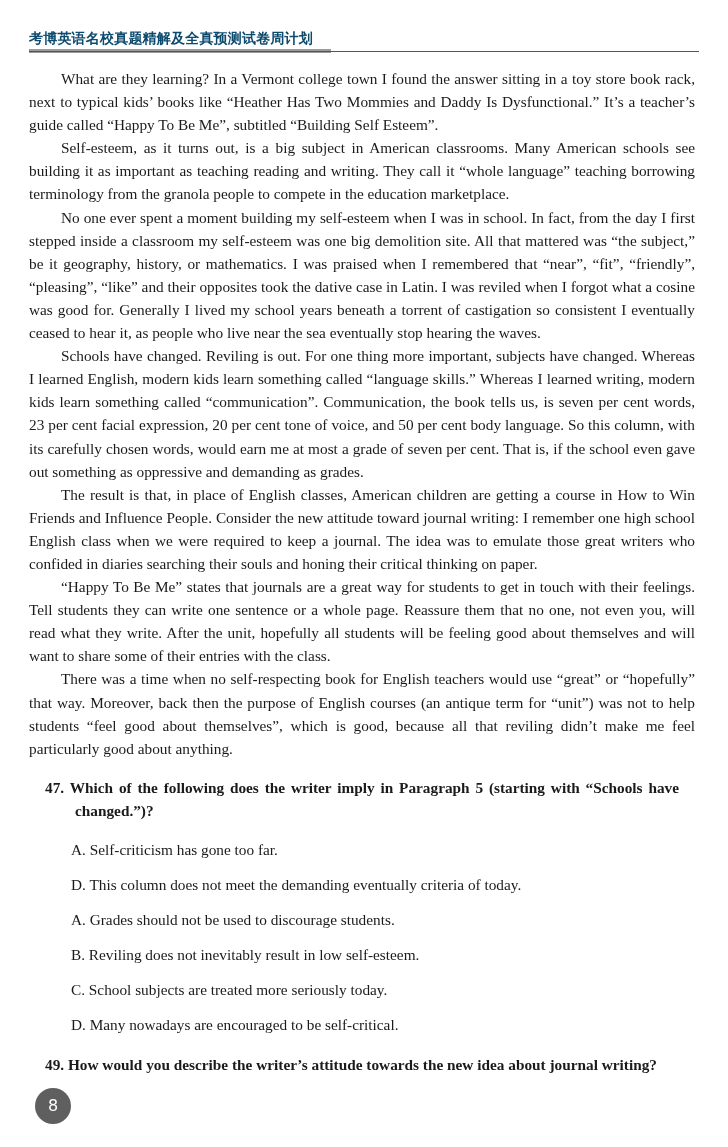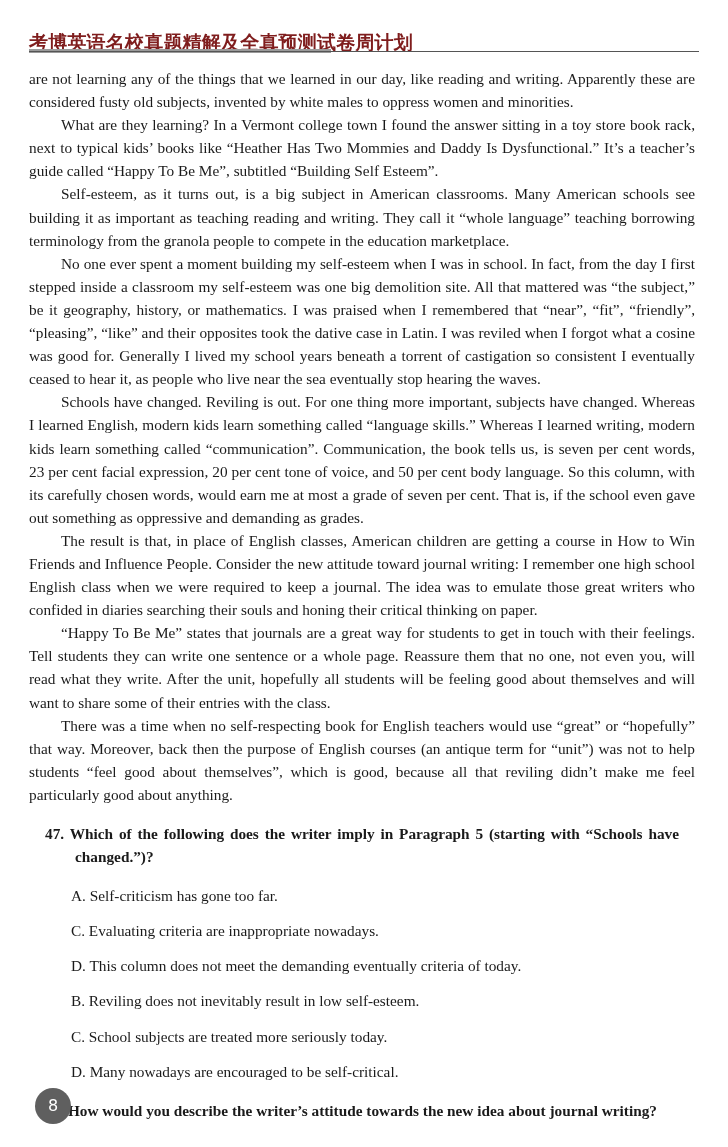--- a/index.html
+++ b/index.html
@@ -1,56 +1,55 @@
 <!DOCTYPE html>
 <html><head>
 <meta charset="utf-8">
 <style>
   html, body { margin: 0; padding: 0; background: #ffffff; }
   body { width: 728px; height: 1147px; position: relative; overflow: hidden; color: #1a1a1a; }
   .page { position: absolute; left: 0; top: 0; width: 728px; height: 1147px; }
   .header { position: absolute; left: 29px; top: 30px; width: 670px; }
-  .header-title { font-family: "DejaVu Sans", sans-serif; font-size: 19px; font-weight: bold; color: #7f1d1d; letter-spacing: 0.2px; white-space: nowrap; }
+  .header-title { font-family: "DejaVu Sans", sans-serif; font-size: 14px; font-weight: bold; color: #0c4a6e; letter-spacing: 0.2px; white-space: nowrap; }
   .header-rule { position: absolute; left: 0; top: 21px; width: 670px; height: 1px; background: #555; }
   .header-rule-thick { position: absolute; left: 0; top: 19px; width: 302px; height: 4px; background: #9a9a9a; }
   .body { position: absolute; left: 29px; top: 67px; width: 666px; font-family: "Liberation Serif", serif; font-size: 15.3px; line-height: 23.1px; text-align: justify; }
   .para { margin: 0; text-indent: 0; }
   .para.indent { text-indent: 32px; }
   .q { margin: 16px; font-weight: bold; padding-left: 30px; text-indent: -30px; }
   .opt { margin: 12px; padding-left: 30px; }
   .page-badge { position: absolute; left: 35px; top: 1088px; width: 36px; height: 36px; border-radius: 50%; background: #5f5f5f; color: #fff; font-family: "DejaVu Sans", sans-serif; font-size: 16px; line-height: 36px; text-align: center; }
 </style>
 </head>
 <body>
 
 <div class="page">
   <div class="header">
     <div class="header-title">考博英语名校真题精解及全真预测试卷周计划</div>
     <div class="header-rule-thick"></div>
     <div class="header-rule"></div>
   </div>
 
   <div class="body">
-    <p class="para">are not learning any of the things that we learned in our day, like reading and writing. Apparently these are considered fusty old subjects, invented by white males to oppress women and minorities.</p>
     <p class="para indent">What are they learning? In a Vermont college town I found the answer sitting in a toy store book rack, next to typical kids’ books like “Heather Has Two Mommies and Daddy Is Dysfunctional.” It’s a teacher’s guide called “Happy To Be Me”, subtitled “Building Self Esteem”.</p>
     <p class="para indent">Self-esteem, as it turns out, is a big subject in American classrooms. Many American schools see building it as important as teaching reading and writing. They call it “whole language” teaching borrowing terminology from the granola people to compete in the education marketplace.</p>
     <p class="para indent">No one ever spent a moment building my self-esteem when I was in school. In fact, from the day I first stepped inside a classroom my self-esteem was one big demolition site. All that mattered was “the subject,” be it geography, history, or mathematics. I was praised when I remembered that “near”, “fit”, “friendly”, “pleasing”, “like” and their opposites took the dative case in Latin. I was reviled when I forgot what a cosine was good for. Generally I lived my school years beneath a torrent of castigation so consistent I eventually ceased to hear it, as people who live near the sea eventually stop hearing the waves.</p>
     <p class="para indent">Schools have changed. Reviling is out. For one thing more important, subjects have changed. Whereas I learned English, modern kids learn something called “language skills.” Whereas I learned writing, modern kids learn something called “communication”. Communication, the book tells us, is seven per cent words, 23 per cent facial expression, 20 per cent tone of voice, and 50 per cent body language. So this column, with its carefully chosen words, would earn me at most a grade of seven per cent. That is, if the school even gave out something as oppressive and demanding as grades.</p>
     <p class="para indent">The result is that, in place of English classes, American children are getting a course in How to Win Friends and Influence People. Consider the new attitude toward journal writing: I remember one high school English class when we were required to keep a journal. The idea was to emulate those great writers who confided in diaries searching their souls and honing their critical thinking on paper.</p>
     <p class="para indent">“Happy To Be Me” states that journals are a great way for students to get in touch with their feelings. Tell students they can write one sentence or a whole page. Reassure them that no one, not even you, will read what they write. After the unit, hopefully all students will be feeling good about themselves and will want to share some of their entries with the class.</p>
     <p class="para indent">There was a time when no self-respecting book for English teachers would use “great” or “hopefully” that way. Moreover, back then the purpose of English courses (an antique term for “unit”) was not to help students “feel good about themselves”, which is good, because all that reviling didn’t make me feel particularly good about anything.</p>
 
     <div>
       <p class="q"><span>47.</span> <span>Which of the following does the writer imply in Paragraph 5 (starting with “Schools have changed.”)?</span></p>
       <p class="opt">A. Self-criticism has gone too far.</p>
-      <p class="opt">C. Evaluating criteria are inappropriate nowadays.</p>
       <p class="opt">D. This column does not meet the demanding eventually criteria of today.</p>
     </div>
 
     <div>
+      <p class="opt">A. Grades should not be used to discourage students.</p>
       <p class="opt">B. Reviling does not inevitably result in low self-esteem.</p>
       <p class="opt">C. School subjects are treated more seriously today.</p>
       <p class="opt">D. Many nowadays are encouraged to be self-critical.</p>
     </div>
 
     <div>
       <p class="q"><span>49.</span> <span>How would you describe the writer’s attitude towards the new idea about journal writing?</span></p>
     </div>
   </div>
 

